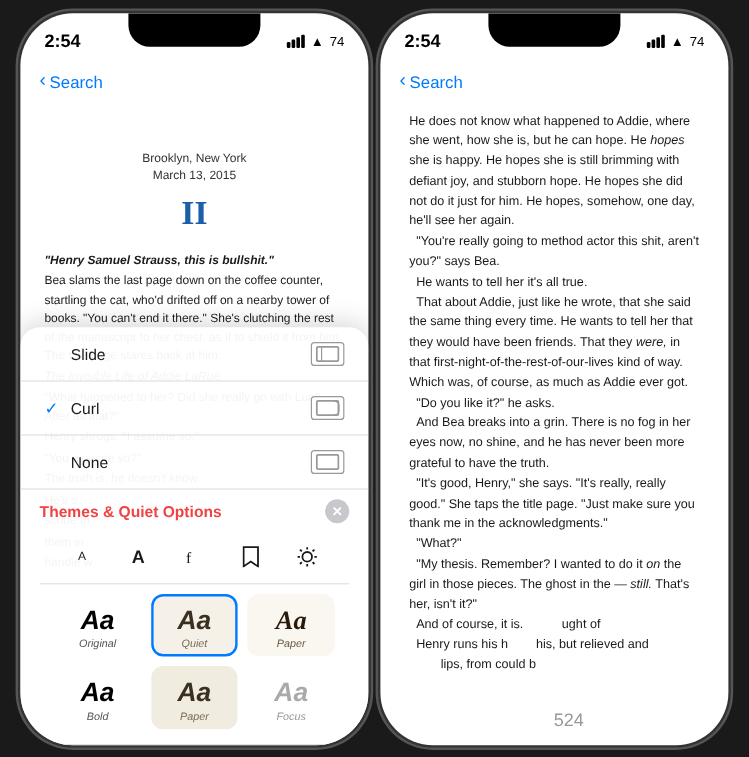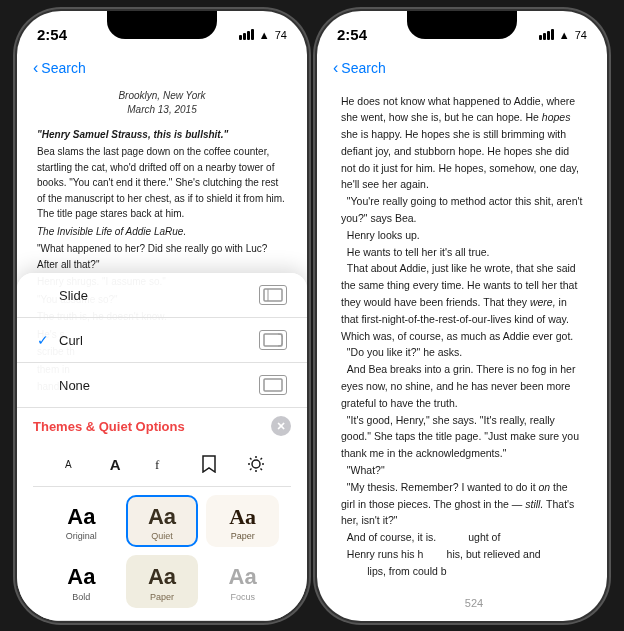--- a/index.html
+++ b/index.html
@@ -94,24 +94,24 @@
       height: calc(100% - 120px);
       overflow: hidden;
     }
 
     .book-header {
       text-align: center;
       margin-bottom: 10px;
     }
 
     .book-location {
-      font-style: italic;
       font-size: 10px;
       color: #333;
       line-height: 1.4;
+      margin-top: 37px;
     }
 
     .book-chapter {
       font-size: 28px;
       font-weight: 700;
       color: #1a5fa8;
       font-family: Georgia, serif;
       margin: 4px 0;
     }
 
@@ -258,20 +258,21 @@
       position: relative;
     }
 
     .theme-card.selected {
       border-color: #007AFF;
     }
 
     .theme-card-inner {
       padding: 8px 8px 4px;
       text-align: center;
+      font-style: italic;
     }
 
     .theme-aa {
       font-size: 22px;
       font-weight: 700;
       line-height: 1.1;
     }
 
     .theme-label {
       font-size: 9px;
@@ -316,21 +317,21 @@
     .right-book-content p {
       margin-bottom: 0;
       text-indent: 0;
     }
 
     .page-number {
       position: absolute;
       bottom: 12px;
       left: 50%;
       transform: translateX(-50%);
-      font-size: 11px;
+      font-size: 15px;
       color: #999;
       padding-left: 24px;
     }
 
     
     .signal-bars {
       display: flex;
       gap: 1px;
       align-items: flex-end;
     }
@@ -365,20 +366,21 @@
     <div class="nav-bar">
       <div class="nav-back">
         <span class="nav-back-arrow">‹</span>
         <span>Search</span>
       </div>
     </div>
 
     <div class="book-content">
       <div class="book-header">
         <div class="book-location">Brooklyn, New York<br>March 13, 2015</div>
+        <div class="book-chapter">II</div>
       </div>
       <div class="book-text">
         <p><span class="italic bold">"Henry Samuel Strauss, this is <span class="italic">bullshit</span>."</span></p>
         <p>Bea slams the last page down on the coffee counter, startling the cat, who'd drifted off on a nearby tower of books. "You can't end it there." She's clutching the rest of the manuscript to her chest, as if to shield it from him. The title page stares back at him.</p>
         <p><span class="italic">The Invisible Life of Addie LaRue.</span></p>
         <p>"What happened to her? Did she really go with Luc? After all that?"</p>
         <p>Henry shrugs. "I assume so."</p>
         <p>"You assume so?"</p>
         <p>The truth is, he doesn't know.</p>
         <p>He's s</p>
@@ -535,21 +537,20 @@
     <div class="nav-bar">
       <div class="nav-back">
         <span class="nav-back-arrow">‹</span>
         <span>Search</span>
       </div>
     </div>
 
     <div class="right-book-content">
       <p>He does not know what happened to Addie, where she went, how she is, but he can hope. He <span class="italic">hopes</span> she is happy. He hopes she is still brimming with defiant joy, and stubborn hope. He hopes she did not do it just for him. He hopes, somehow, one day, he'll see her again.</p>
       <p>&nbsp;&nbsp;"You're really going to method actor this shit, aren't you?" says Bea.</p>
-      <p>&nbsp;&nbsp;Henry looks up.</p>
       <p>&nbsp;&nbsp;He wants to tell her it's all true.</p>
       <p>&nbsp;&nbsp;That about Addie, just like he wrote, that she said the same thing every time. He wants to tell her that they would have been friends. That they <span class="italic">were,</span> in that first-night-of-the-rest-of-our-lives kind of way. Which was, of course, as much as Addie ever got.</p>
       <p>&nbsp;&nbsp;"Do you like it?" he asks.</p>
       <p>&nbsp;&nbsp;And Bea breaks into a grin. There is no fog in her eyes now, no shine, and he has never been more grateful to have the truth.</p>
       <p>&nbsp;&nbsp;"It's good, Henry," she says. "It's really, really good." She taps the title page. "Just make sure you thank me in the acknowledgments."</p>
       <p>&nbsp;&nbsp;"What?"</p>
       <p>&nbsp;&nbsp;"My thesis. Remember? I wanted to do it <span class="italic">on</span> the girl in those pieces. The ghost in the <span class="italic">— still.</span> That's her, isn't it?"</p>
       <p>&nbsp;&nbsp;And of course, it is. &nbsp;&nbsp;&nbsp;&nbsp;&nbsp;&nbsp;&nbsp;&nbsp;&nbsp;&nbsp;ught of</p>
       <p>&nbsp;&nbsp;Henry runs his h&nbsp;&nbsp;&nbsp;&nbsp;&nbsp;&nbsp;&nbsp;&nbsp;his, but relieved and &nbsp;&nbsp;&nbsp;&nbsp;&nbsp;&nbsp;&nbsp;&nbsp;&nbsp;lips, from could b</p>
     </div>

